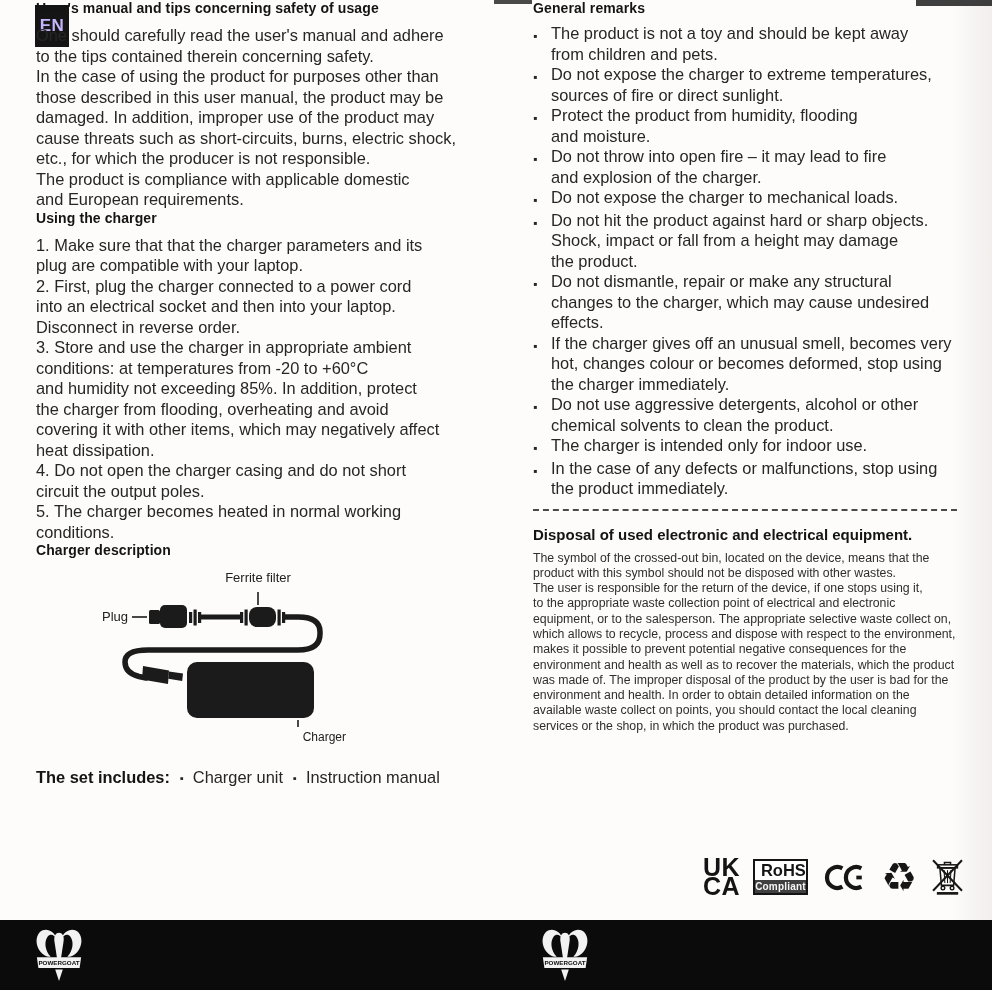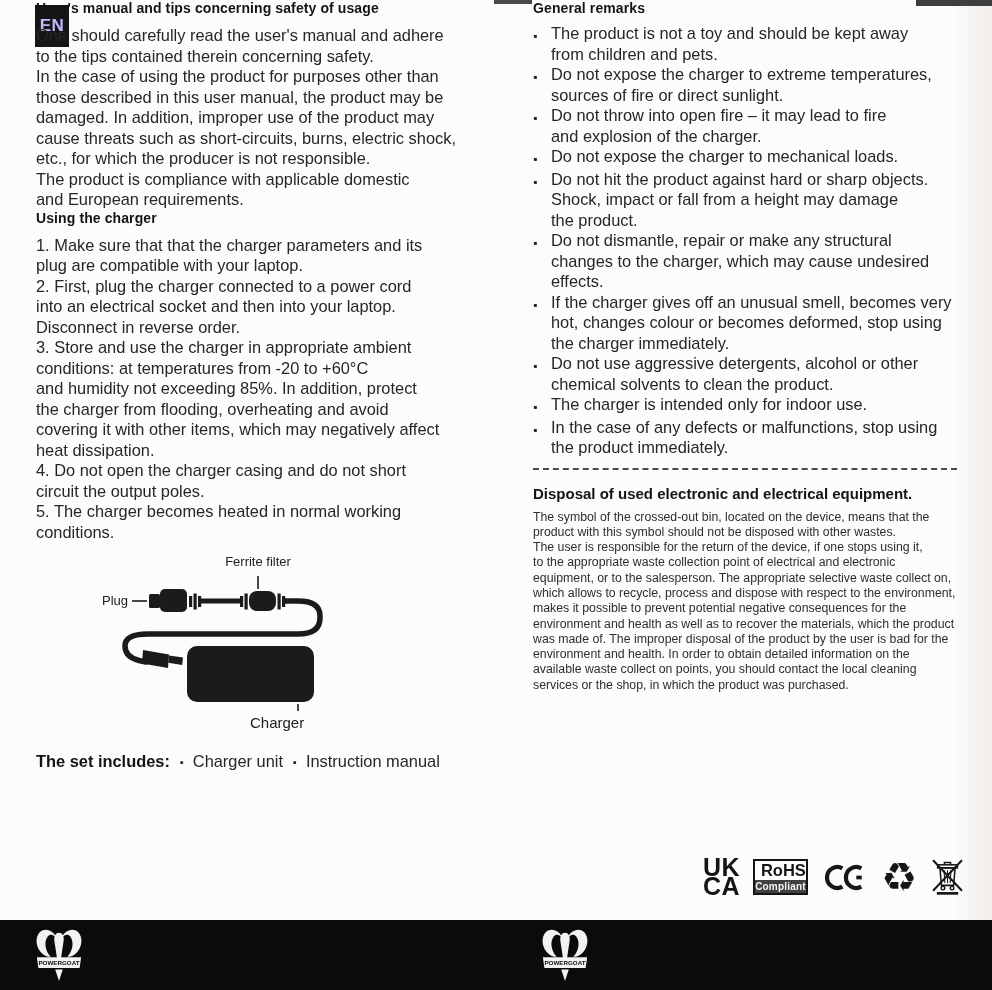--- a/index.html
+++ b/index.html
@@ -70,21 +70,21 @@
   .recycle{
     font-family:"DejaVu Sans", sans-serif;font-size:40px;color:#161616;line-height:40px;
   }
 
   
   .diagram{position:relative;margin-top:6px;width:440px;height:188px;}
   .diagram svg{position:absolute;left:0;top:0;}
   .dlabel{position:absolute;font-size:13px;color:#202020;}
   .lbl-ferrite{left:170px;top:6px;width:104px;text-align:center;}
   .lbl-plug{left:44px;top:45px;width:48px;text-align:right;}
-  .lbl-charger{left:214px;top:166px;width:96px;text-align:left;font-size:15px;}
+  .lbl-charger{left:214px;top:166px;width:96px;text-align:right;font-size:12px;}
 
   .set-line{margin-top:16px;font-size:16.4px;color:#262626;display:flex;align-items:baseline;}
   .set-line .lbl{font-weight:bold;color:#141414;}
   .inc-item{margin-left:10px;}
   .inc-item::before{content:"▪";font-size:11px;margin-right:9px;position:relative;top:-1px;}
 
   
   .band{
     position:absolute;left:0;top:920px;width:992px;height:70px;background:#0b0b0b;
   }
@@ -123,20 +123,21 @@
 conditions: at temperatures from -20 to +60°C
 and humidity not exceeding 85%. In addition, protect
 the charger from flooding, overheating and avoid
 covering it with other items, which may negatively affect
 heat dissipation.
 4. Do not open the charger casing and do not short
 circuit the output poles.
 5. The charger becomes heated in normal working
 conditions.</p>
 
+    <h1 class="sec h-desc">Charger description</h1>
 
     <div class="diagram">
       <svg width="440" height="188" viewBox="0 0 440 188">
         <g fill="#1b1b1b" stroke="none">
           <rect x="113" y="46" width="11" height="14" rx="1.5"></rect>
           <rect x="124" y="41" width="27" height="23" rx="5"></rect>
           <rect x="153" y="48" width="3.2" height="11"></rect>
           <rect x="157.5" y="45.5" width="3.2" height="16"></rect>
           <rect x="162" y="48" width="3.2" height="11"></rect>
           <rect x="204" y="48" width="3.2" height="11"></rect>
@@ -179,20 +180,25 @@
           <span class="b-text">The product is not a toy and should be kept away
 from children and pets.</span>
         </div>
 
         <div class="b-item">
           <span class="marker"></span>
           <span class="b-text">Do not expose the charger to extreme temperatures,
 sources of fire or direct sunlight.</span>
         </div>
 
+        <div class="b-item">
+          <span class="marker"></span>
+          <span class="b-text">Protect the product from humidity, flooding
+and moisture.</span>
+        </div>
 
         <div class="b-item">
           <span class="marker"></span>
           <span class="b-text">Do not throw into open fire – it may lead to fire
 and explosion of the charger.</span>
         </div>
 
         <div class="b-item">
           <span class="marker"></span>
           <span class="b-text">Do not expose the charger to mechanical loads.</span>

